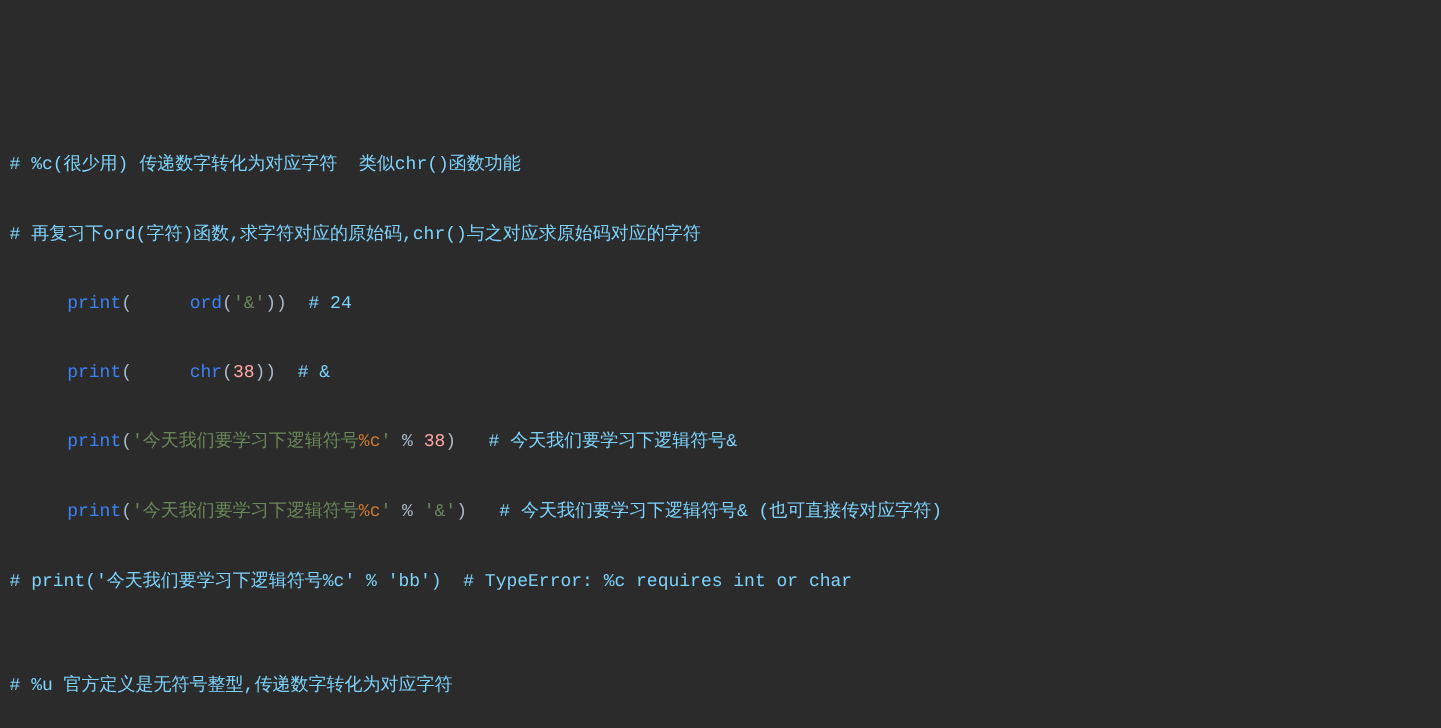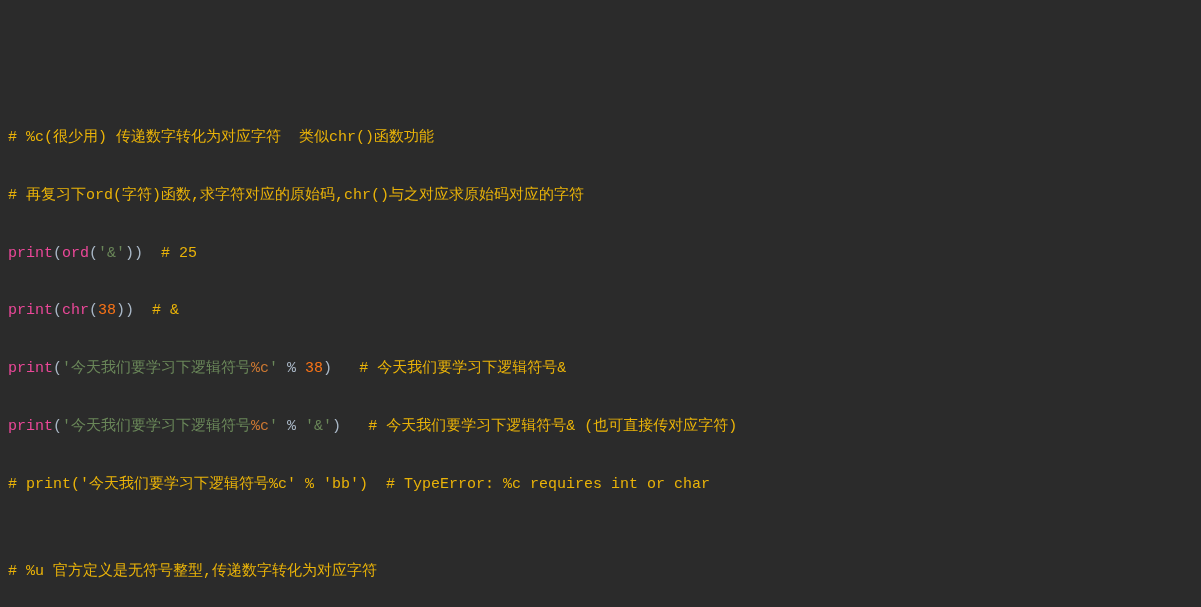--- a/index.html
+++ b/index.html
@@ -6,35 +6,35 @@
     margin: 0;
     padding: 8px;
     background: #2b2b2b;
     font-family: "Consolas", "Courier New", monospace;
     font-size: 15px;
     line-height: 1.93;
     color: #a9b7c6;
     white-space: pre;
     overflow-x: auto;
   }
-  .c   { color: #eab308; }   
-  .fn  { color: #ec4899; }   
+  .c   { color: #7dd3fc; }   
+  .fn  { color: #3b82f6; margin-left: 48px; }   
   .s   { color: #6a8759; }   
   .sf  { color: #cc7832; }   
-  .n   { color: #f97316; }   
+  .n   { color: #fca5a5; }   
   .line { display: block; }
 </style>
 </head>
 <body>
 
 
 
 <span class="line"><span class="c"># %c(很少用) 传递数字转化为对应字符  类似chr()函数功能</span></span>
 <span class="line"><span class="c"># 再复习下ord(字符)函数,求字符对应的原始码,chr()与之对应求原始码对应的字符</span></span>
-<span class="line"><span class="fn">print</span><span>(</span><span class="fn">ord</span><span>(</span><span class="s">'&amp;'</span><span>))  </span><span class="c"># 25</span></span>
+<span class="line"><span class="fn">print</span><span>(</span><span class="fn">ord</span><span>(</span><span class="s">'&amp;'</span><span>))  </span><span class="c"># 24</span></span>
 <span class="line"><span class="fn">print</span><span>(</span><span class="fn">chr</span><span>(</span><span class="n">38</span><span>))  </span><span class="c"># &amp;</span></span>
 <span class="line"><span class="fn">print</span><span>(</span><span class="s">'今天我们要学习下逻辑符号</span><span class="sf">%c</span><span class="s">'</span><span> % </span><span class="n">38</span><span>)   </span><span class="c"># 今天我们要学习下逻辑符号&amp;</span></span>
 <span class="line"><span class="fn">print</span><span>(</span><span class="s">'今天我们要学习下逻辑符号</span><span class="sf">%c</span><span class="s">'</span><span> % </span><span class="s">'&amp;'</span><span>)   </span><span class="c"># 今天我们要学习下逻辑符号&amp; (也可直接传对应字符)</span></span>
 <span class="line"><span class="c"># print('今天我们要学习下逻辑符号%c' % 'bb')  # TypeError: %c requires int or char</span></span>
 <span class="line"></span>
 <span class="line"><span class="c"># %u 官方定义是无符号整型,传递数字转化为对应字符</span></span>
 
 
 
 

